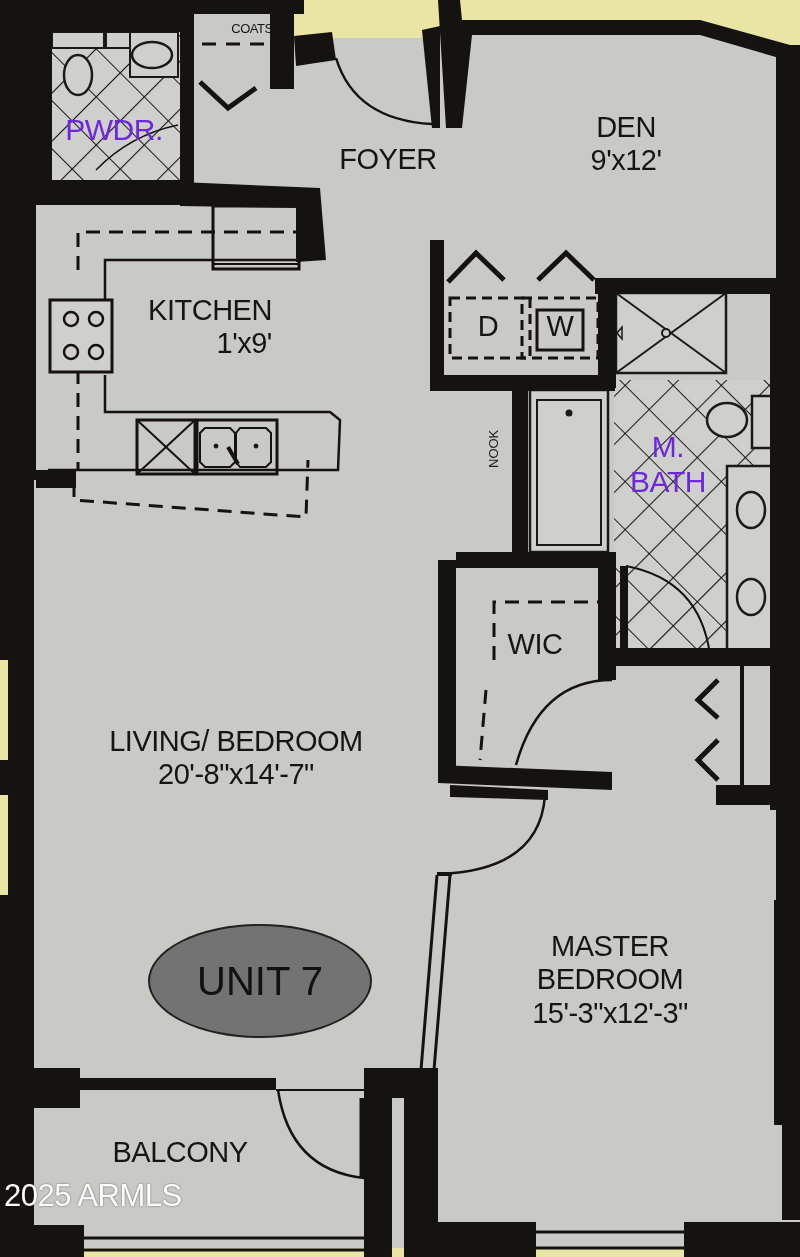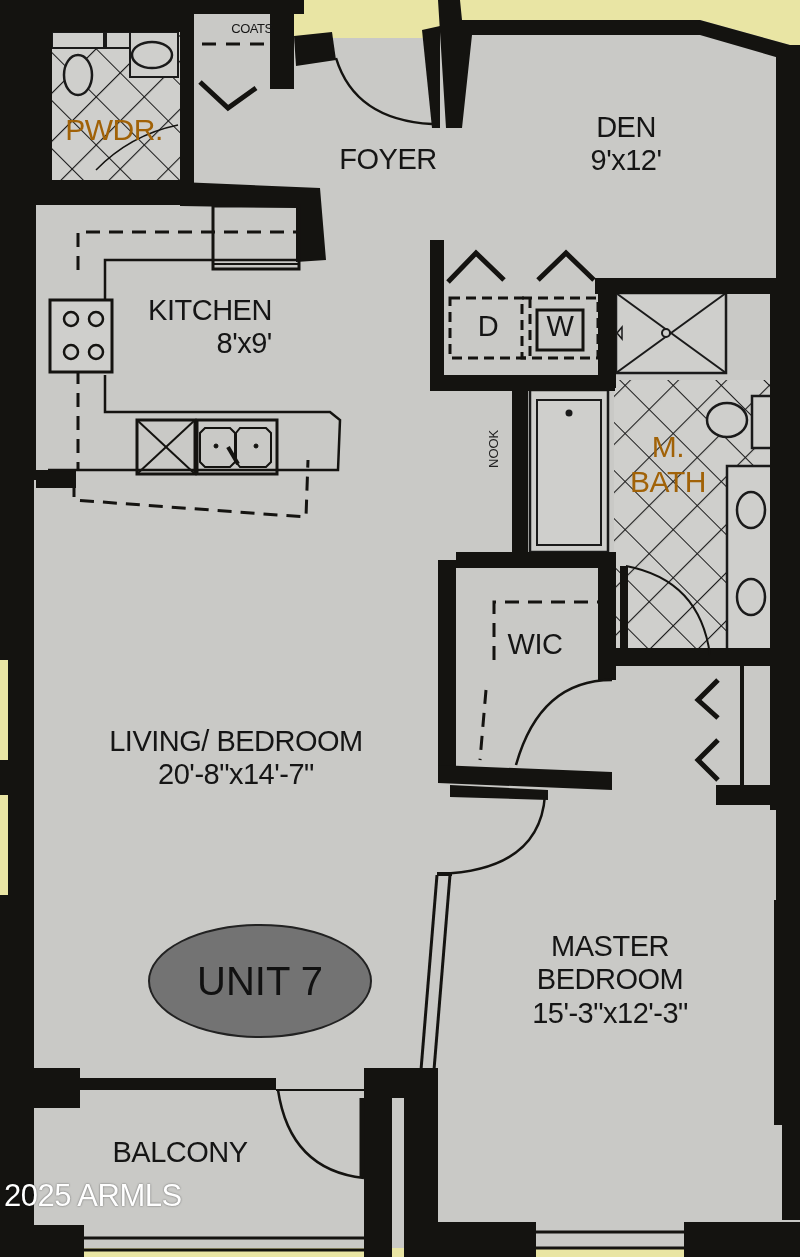--- a/index.html
+++ b/index.html
@@ -12,21 +12,21 @@
     svg#plan { position: absolute; left: 0; top: 0; }
     .room-label {
       position: absolute; text-align: center; color: #151515;
       font-family: "Liberation Sans", sans-serif;
       line-height: 1.15; white-space: nowrap;
       transform: translateX(-50%);
       letter-spacing: -0.5px;
     }
     .mid { font-size: 29px; }
     .tiny { font-size: 13px; }
-    .hatch-label { font-size: 30px; color: #a16207; }
+    .hatch-label { font-size: 30px; color: #6d28d9; }
     .nook {
       position: absolute; left: 486px; top: 468px;
       font-size: 13px; color: #222; transform: rotate(-90deg);
       transform-origin: left top; white-space: nowrap;
     }
     .unit-badge {
       position: absolute; left: 148px; top: 924px; width: 220px; height: 110px;
       border: 2px solid #222; border-radius: 50%;
       background: #737373;
       display: flex; align-items: center; justify-content: center;
@@ -252,21 +252,21 @@
   <div class="room-label hatch-label" style="left:114px; top:113px;">PWDR.</div>
   <div class="room-label mid" style="left:388px; top:143px;">FOYER</div>
 
   <div class="room-label mid" style="left:626px; top:94px;margin-top:17px;">
     <div>DEN</div>
     <div>9'x12'</div>
   </div>
 
   <div class="room-label mid" style="left:210px; top:294px;text-align:right;">
     <div>KITCHEN</div>
-    <div>8'x9'</div>
+    <div>1'x9'</div>
   </div>
 
   <div class="room-label mid" style="left:488px; top:310px;">D</div>
   <div class="room-label mid" style="left:560px; top:310px;">W</div>
 
   <div class="nook">NOOK</div>
 
   <div class="room-label hatch-label" style="left:668px; top:430px;">
     <div>M.</div>
     <div>BATH</div>

